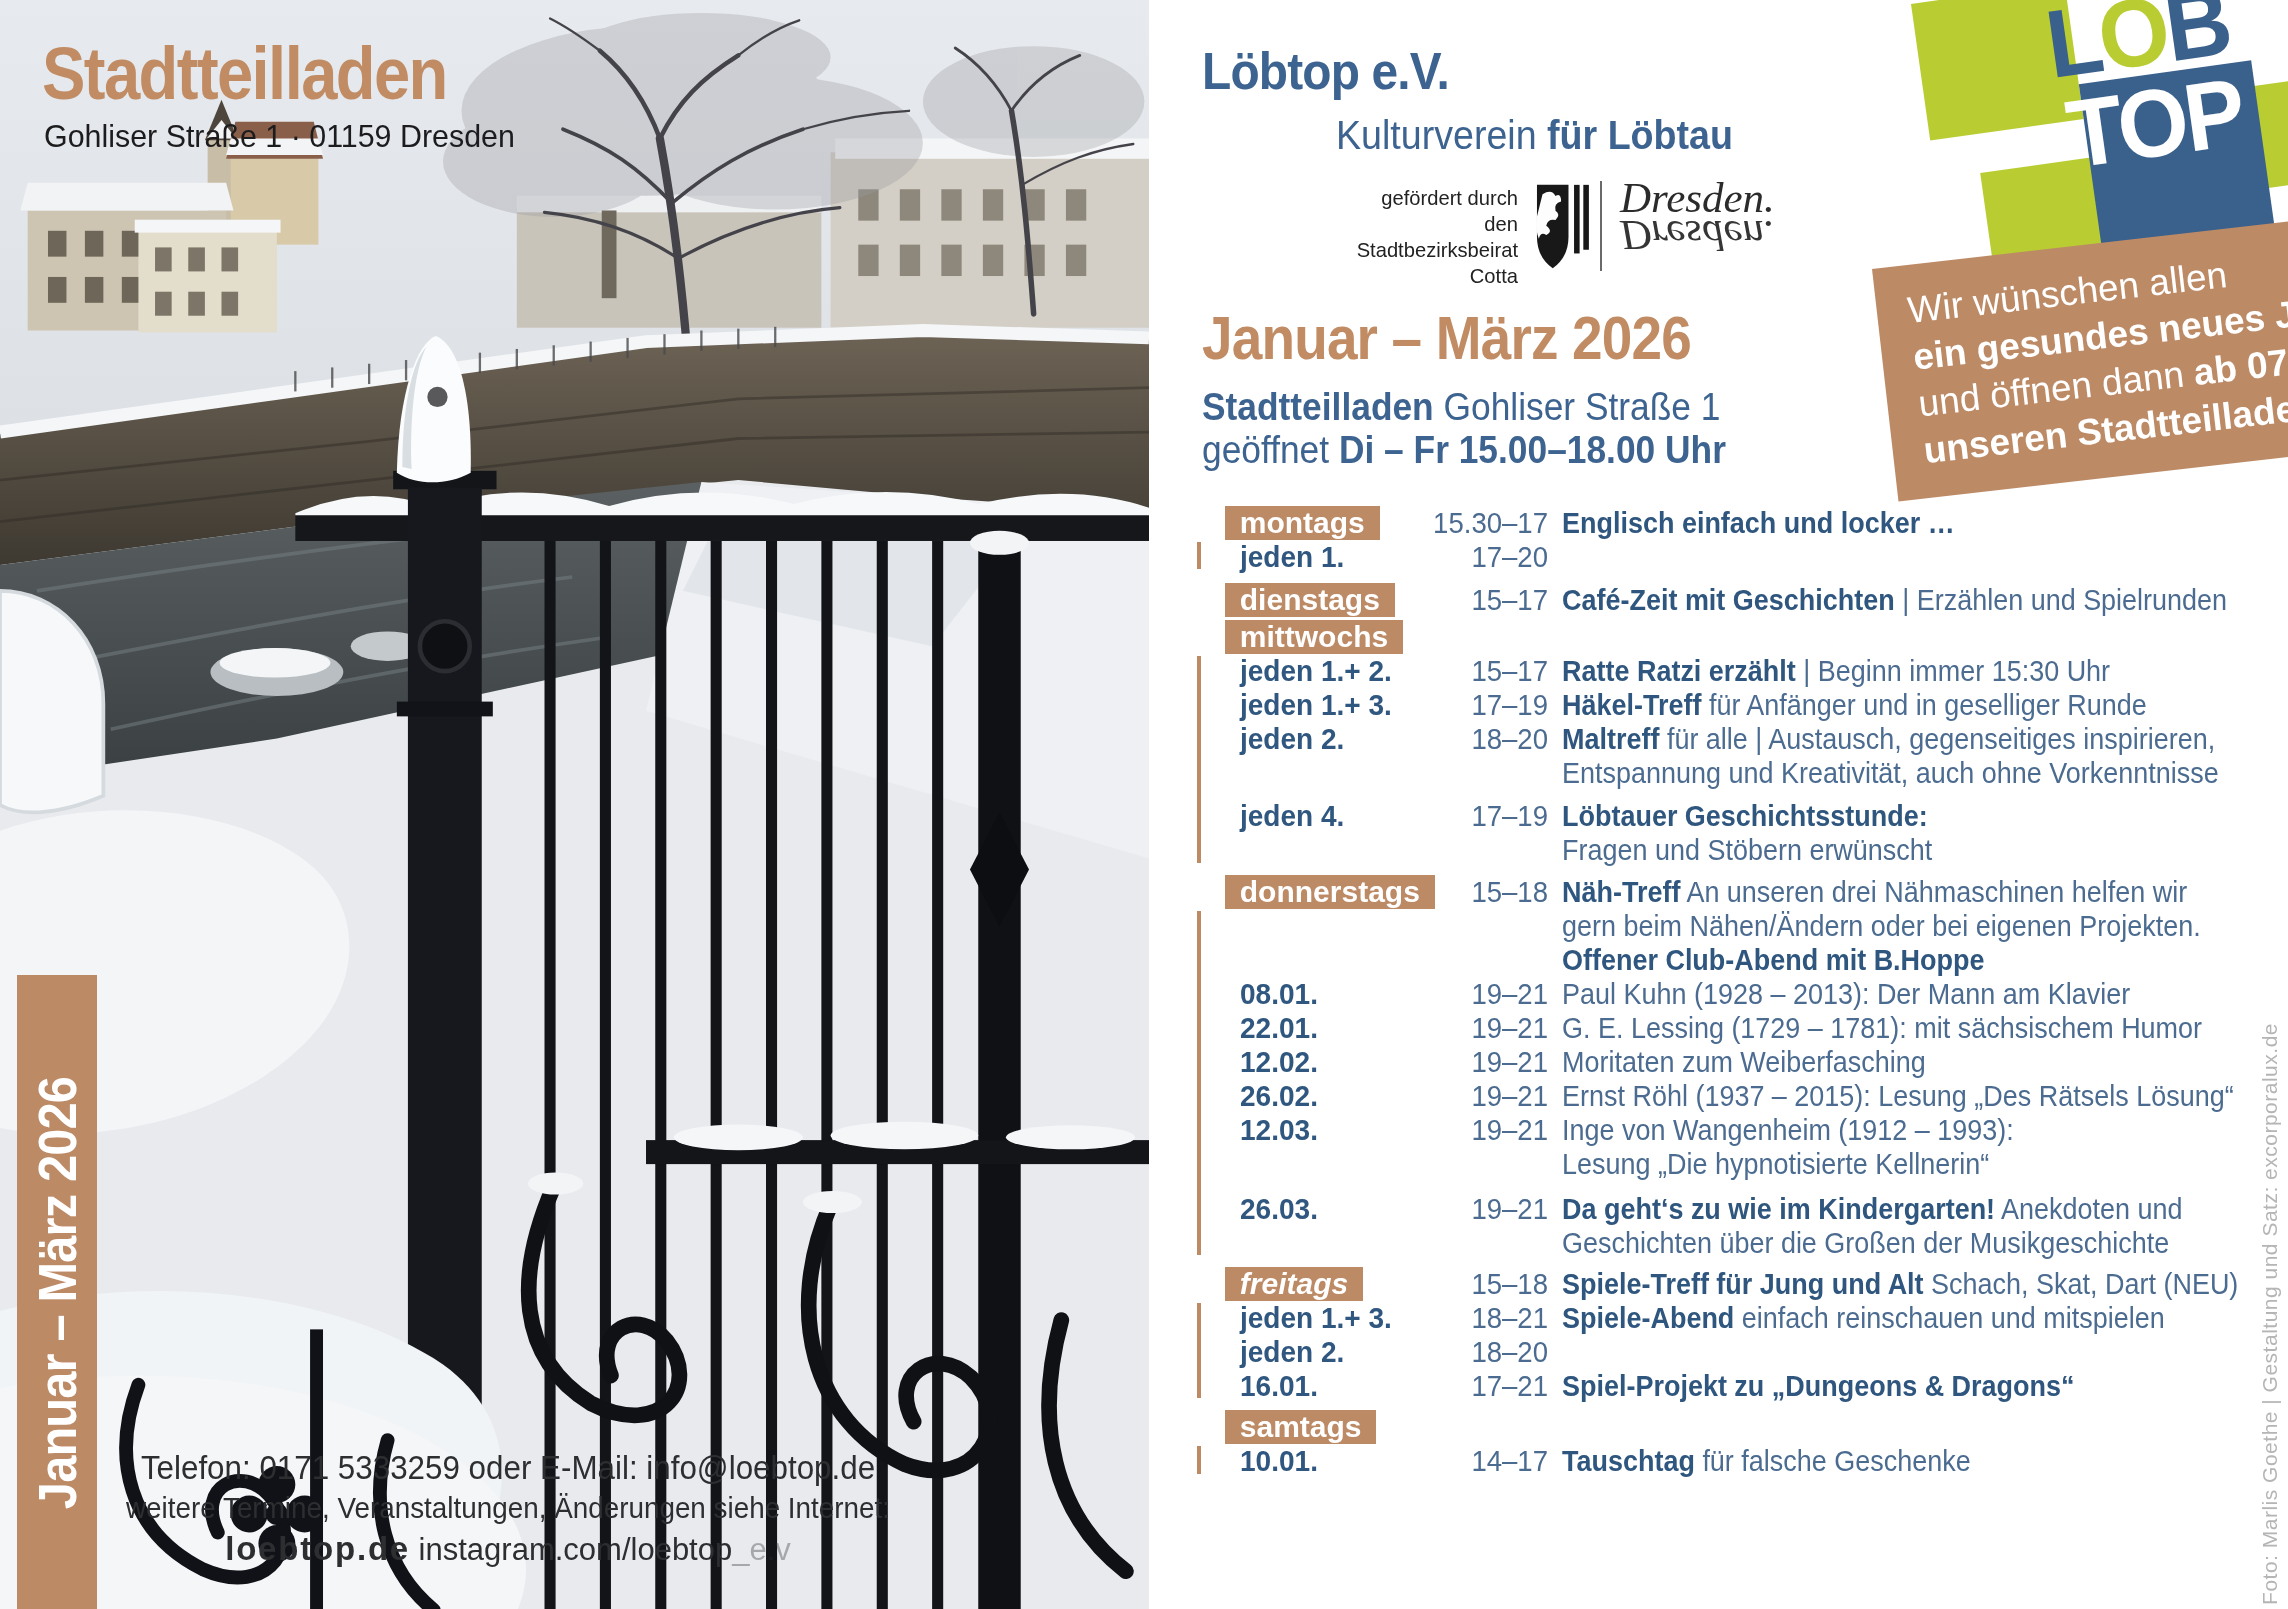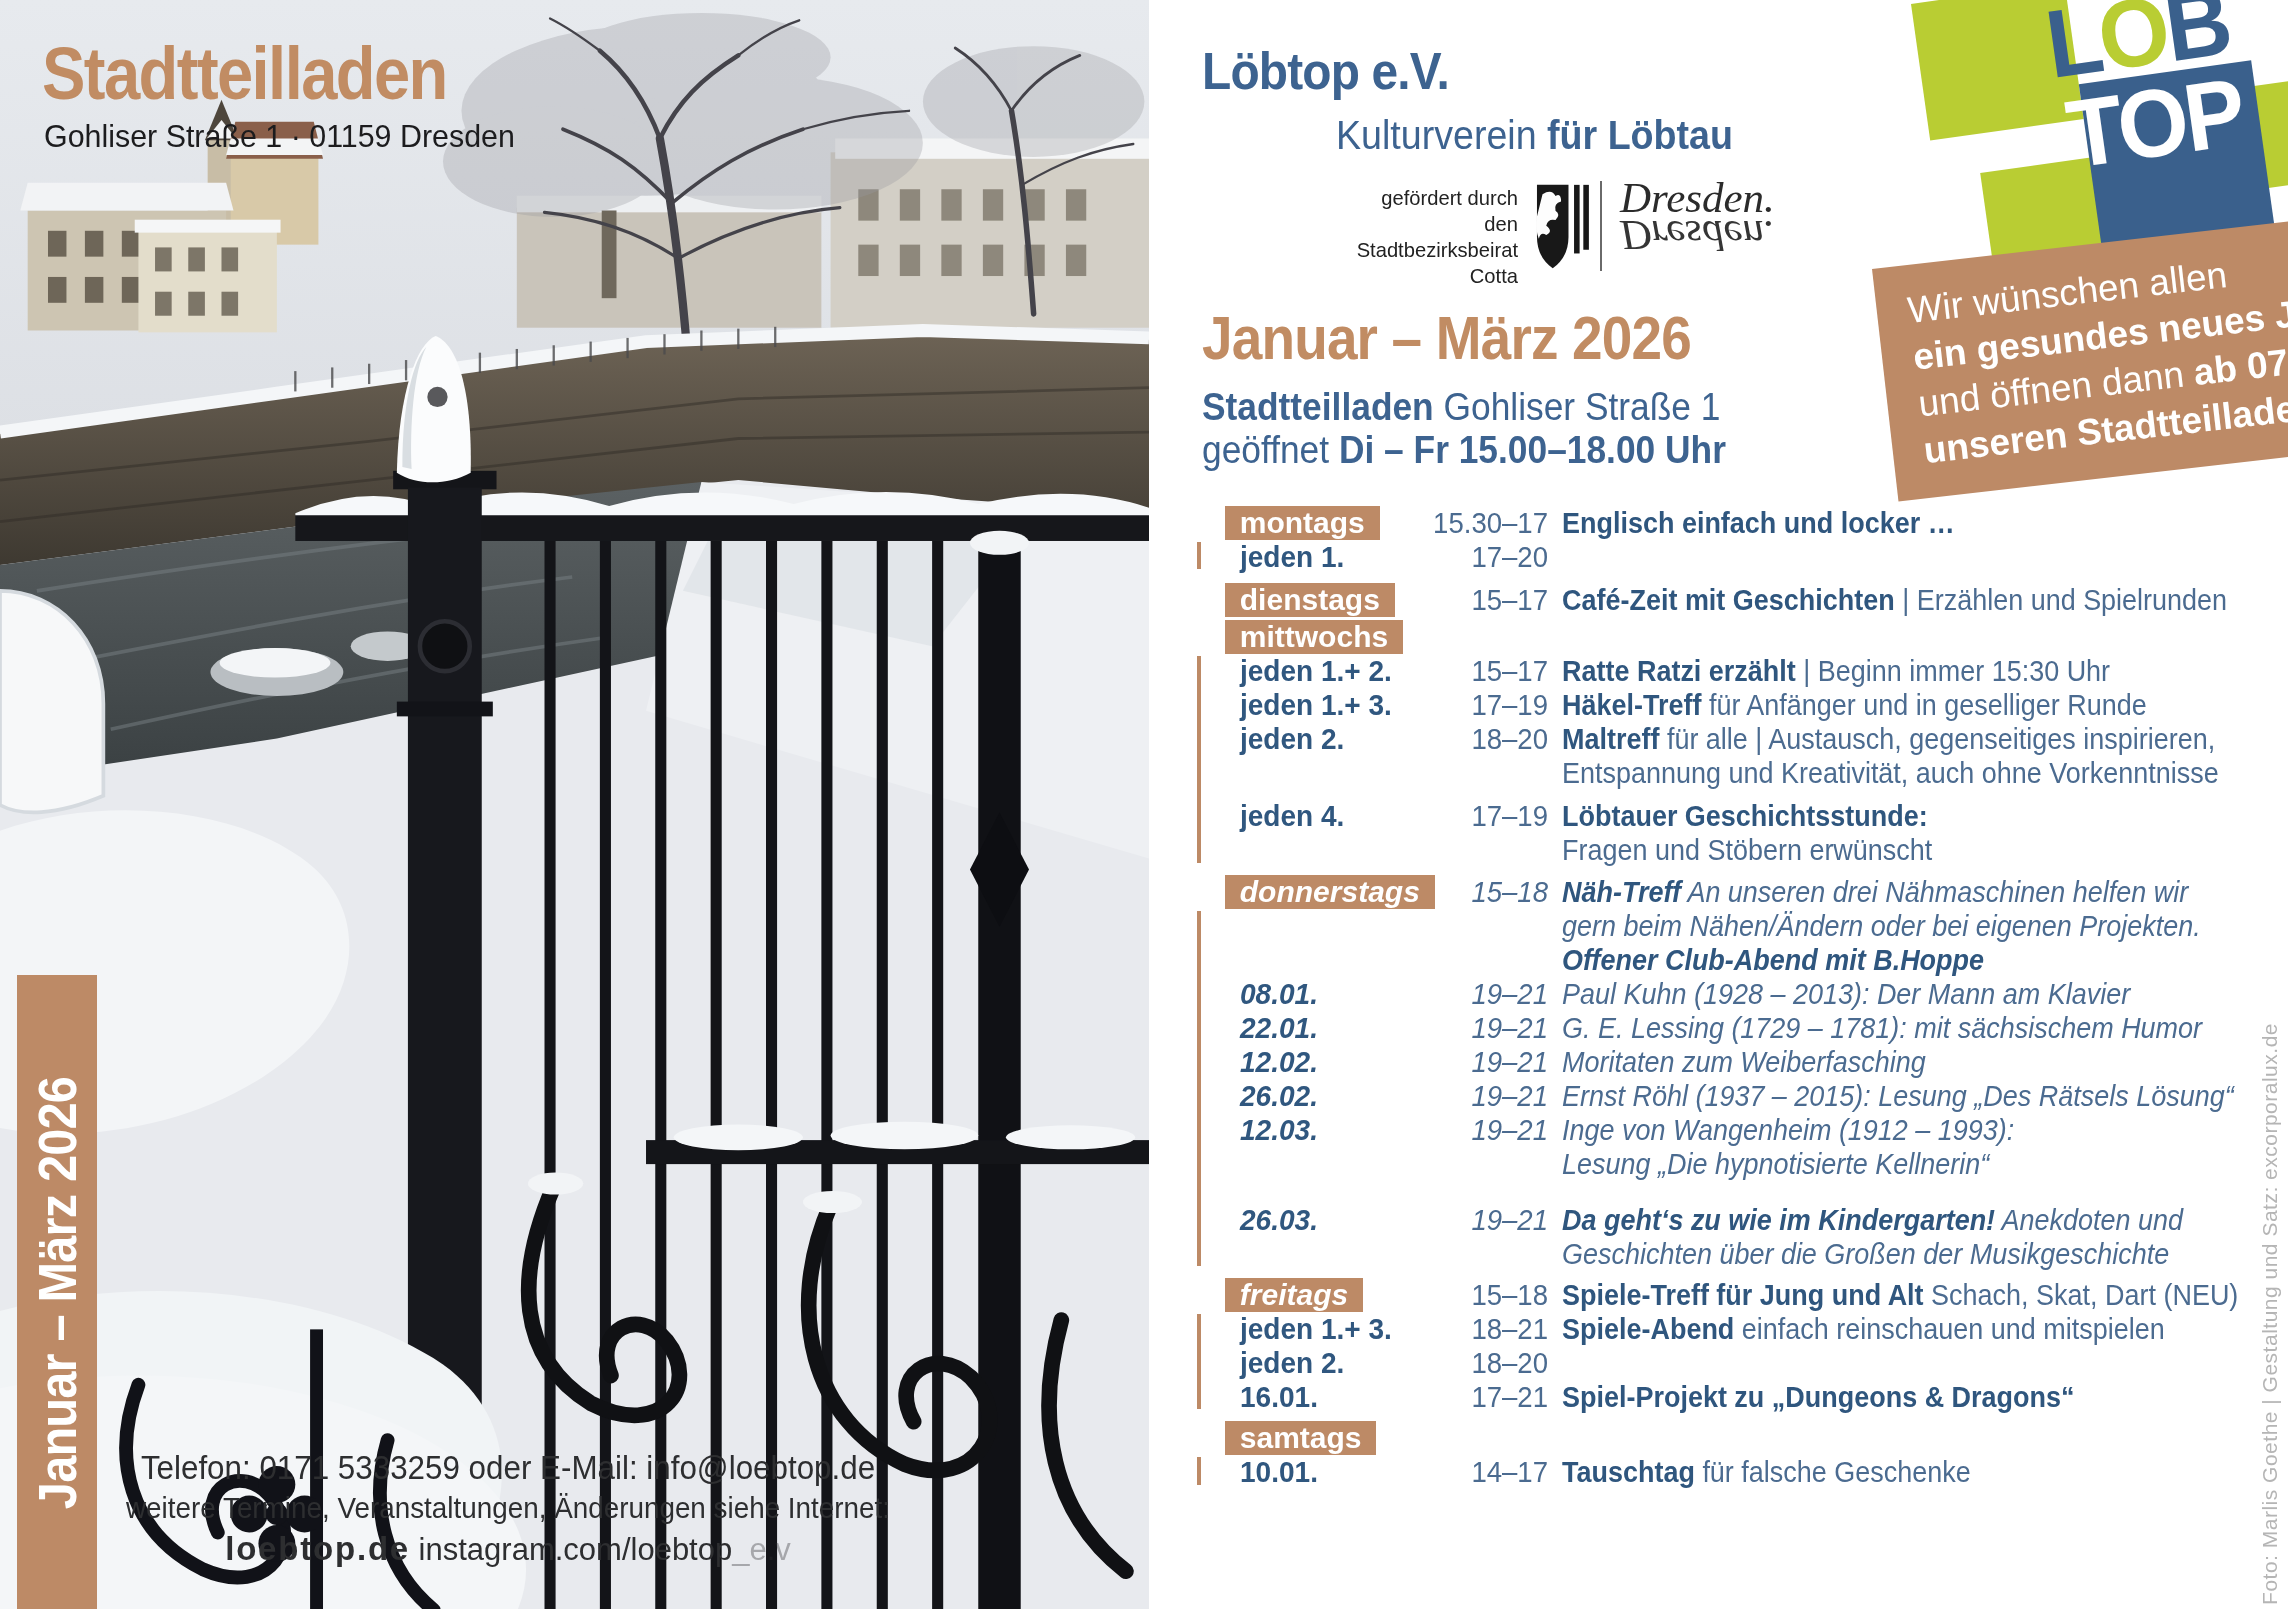--- a/index.html
+++ b/index.html
@@ -382,21 +382,21 @@
           </div>
           <div class="row" style="margin-top: 9.2px;">
             <div class="cell-day"><span class="daylbl">jeden 4.</span></div>
             <div class="cell-time">17–19</div>
             <div class="cell-txt">
               <div class="line"><span class="bt">Löbtauer Geschichtsstunde:</span></div>
               <div class="line"><span class="rt">Fragen und Stöbern erwünscht</span></div>
             </div>
           </div>
         </div>
-        <div class="sec" style="margin-top: 7.4px; font-style: italic;">
+        <div class="sec" style="margin-top: 7.4px;">
           <div class="rule"></div>
           <div class="row">
             <div class="cell-day" style="padding-left: 0px;"><span class="tag">donnerstags</span></div>
             <div class="cell-time">15–18</div>
             <div class="cell-txt">
               <div class="line"><span class="bt">Näh-Treff</span><span class="rt"> An unseren drei Nähmaschinen helfen wir</span></div>
               <div class="line"><span class="rt">gern beim Nähen/Ändern oder bei eigenen Projekten.</span></div>
               <div class="line"><span class="bt">Offener Club-Abend mit B.Hoppe</span></div>
             </div>
           </div>
@@ -429,21 +429,21 @@
             </div>
           </div>
           <div class="row">
             <div class="cell-day"><span class="daylbl">12.03.</span></div>
             <div class="cell-time">19–21</div>
             <div class="cell-txt">
               <div class="line"><span class="rt">Inge von Wangenheim (1912 – 1993):</span></div>
               <div class="line"><span class="rt">Lesung „Die hypnotisierte Kellnerin“</span></div>
             </div>
           </div>
-          <div class="row" style="margin-top: 22px; justify-content: center;">
+          <div class="row" style="margin-top: 11px; justify-content: center;">
             <div class="cell-day"><span class="daylbl">26.03.</span></div>
             <div class="cell-time">19–21</div>
             <div class="cell-txt">
               <div class="line"><span class="bt">Da geht‘s zu wie im Kindergarten!</span><span class="rt"> Anekdoten und</span></div>
               <div class="line"><span class="rt">Geschichten über die Großen der Musikgeschichte</span></div>
             </div>
           </div>
         </div>
         <div class="sec" style="margin-top: 7.4px;">
           <div class="rule"></div>

